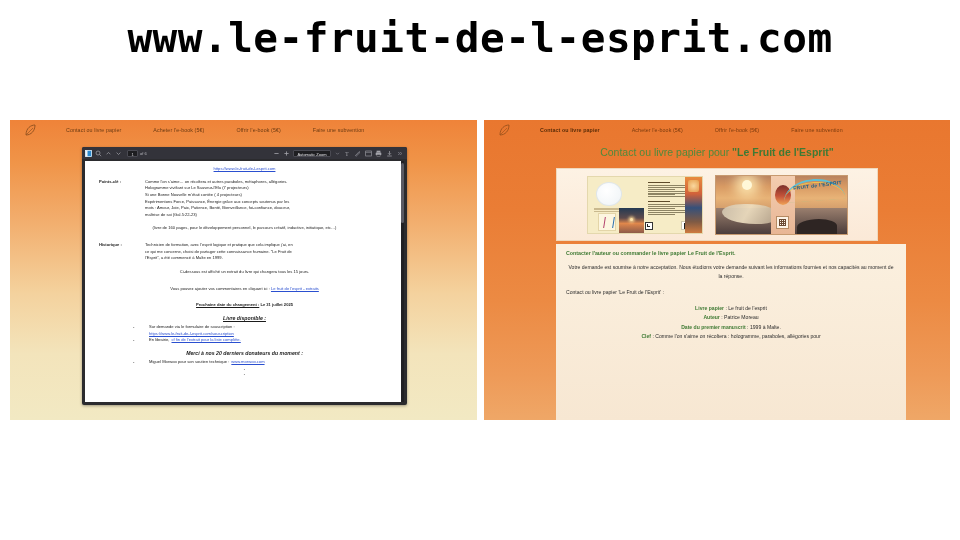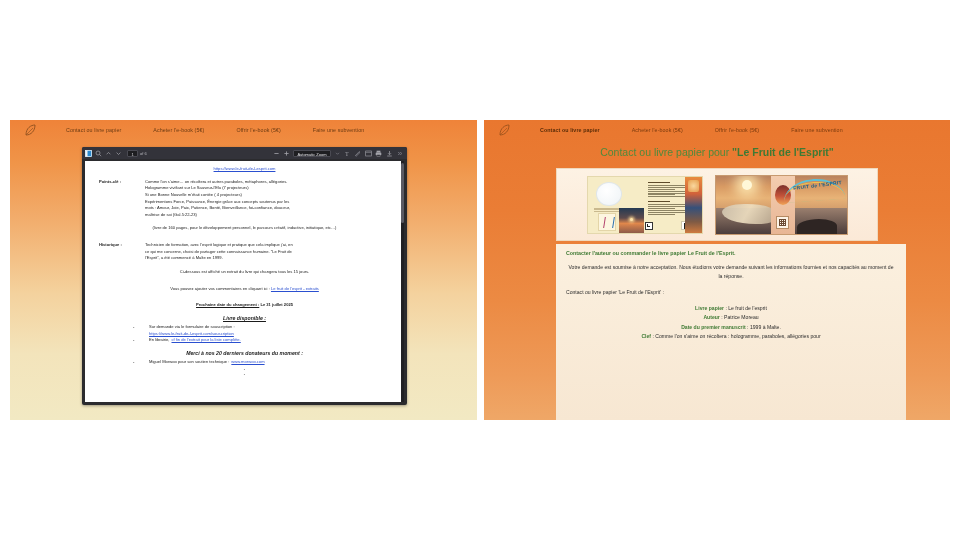--- a/index.html
+++ b/index.html
@@ -172,20 +172,21 @@
   .tc-lead { font-size:5.1px; color:#2c2c2c; margin-bottom:9px; }
   .tc-list { text-align:center; }
   .tc-item { font-size:5.1px; color:#2b2b2b; line-height:1.85; }
   .tc-key { color:#3f7a34; font-weight:700; }
 </style>
 </head>
 <body>
 
 <div id="stage">
 
+  <div class="page-title">www.le-fruit-de-l-esprit.com</div>
 
   <div class="panel panel-left">
 
     <div class="site-nav">
       <span class="nav-logo">
         <svg width="22" height="14" viewBox="0 0 22 14">
           <path d="M6 12 C6 5, 11 2, 15 2 C15 8, 11 12, 6 12 Z" fill="none" stroke="#7a4418" stroke-width="1"></path>
           <path d="M6 12 L13 5" stroke="#7a4418" stroke-width=".7"></path>
         </svg>
       </span>

